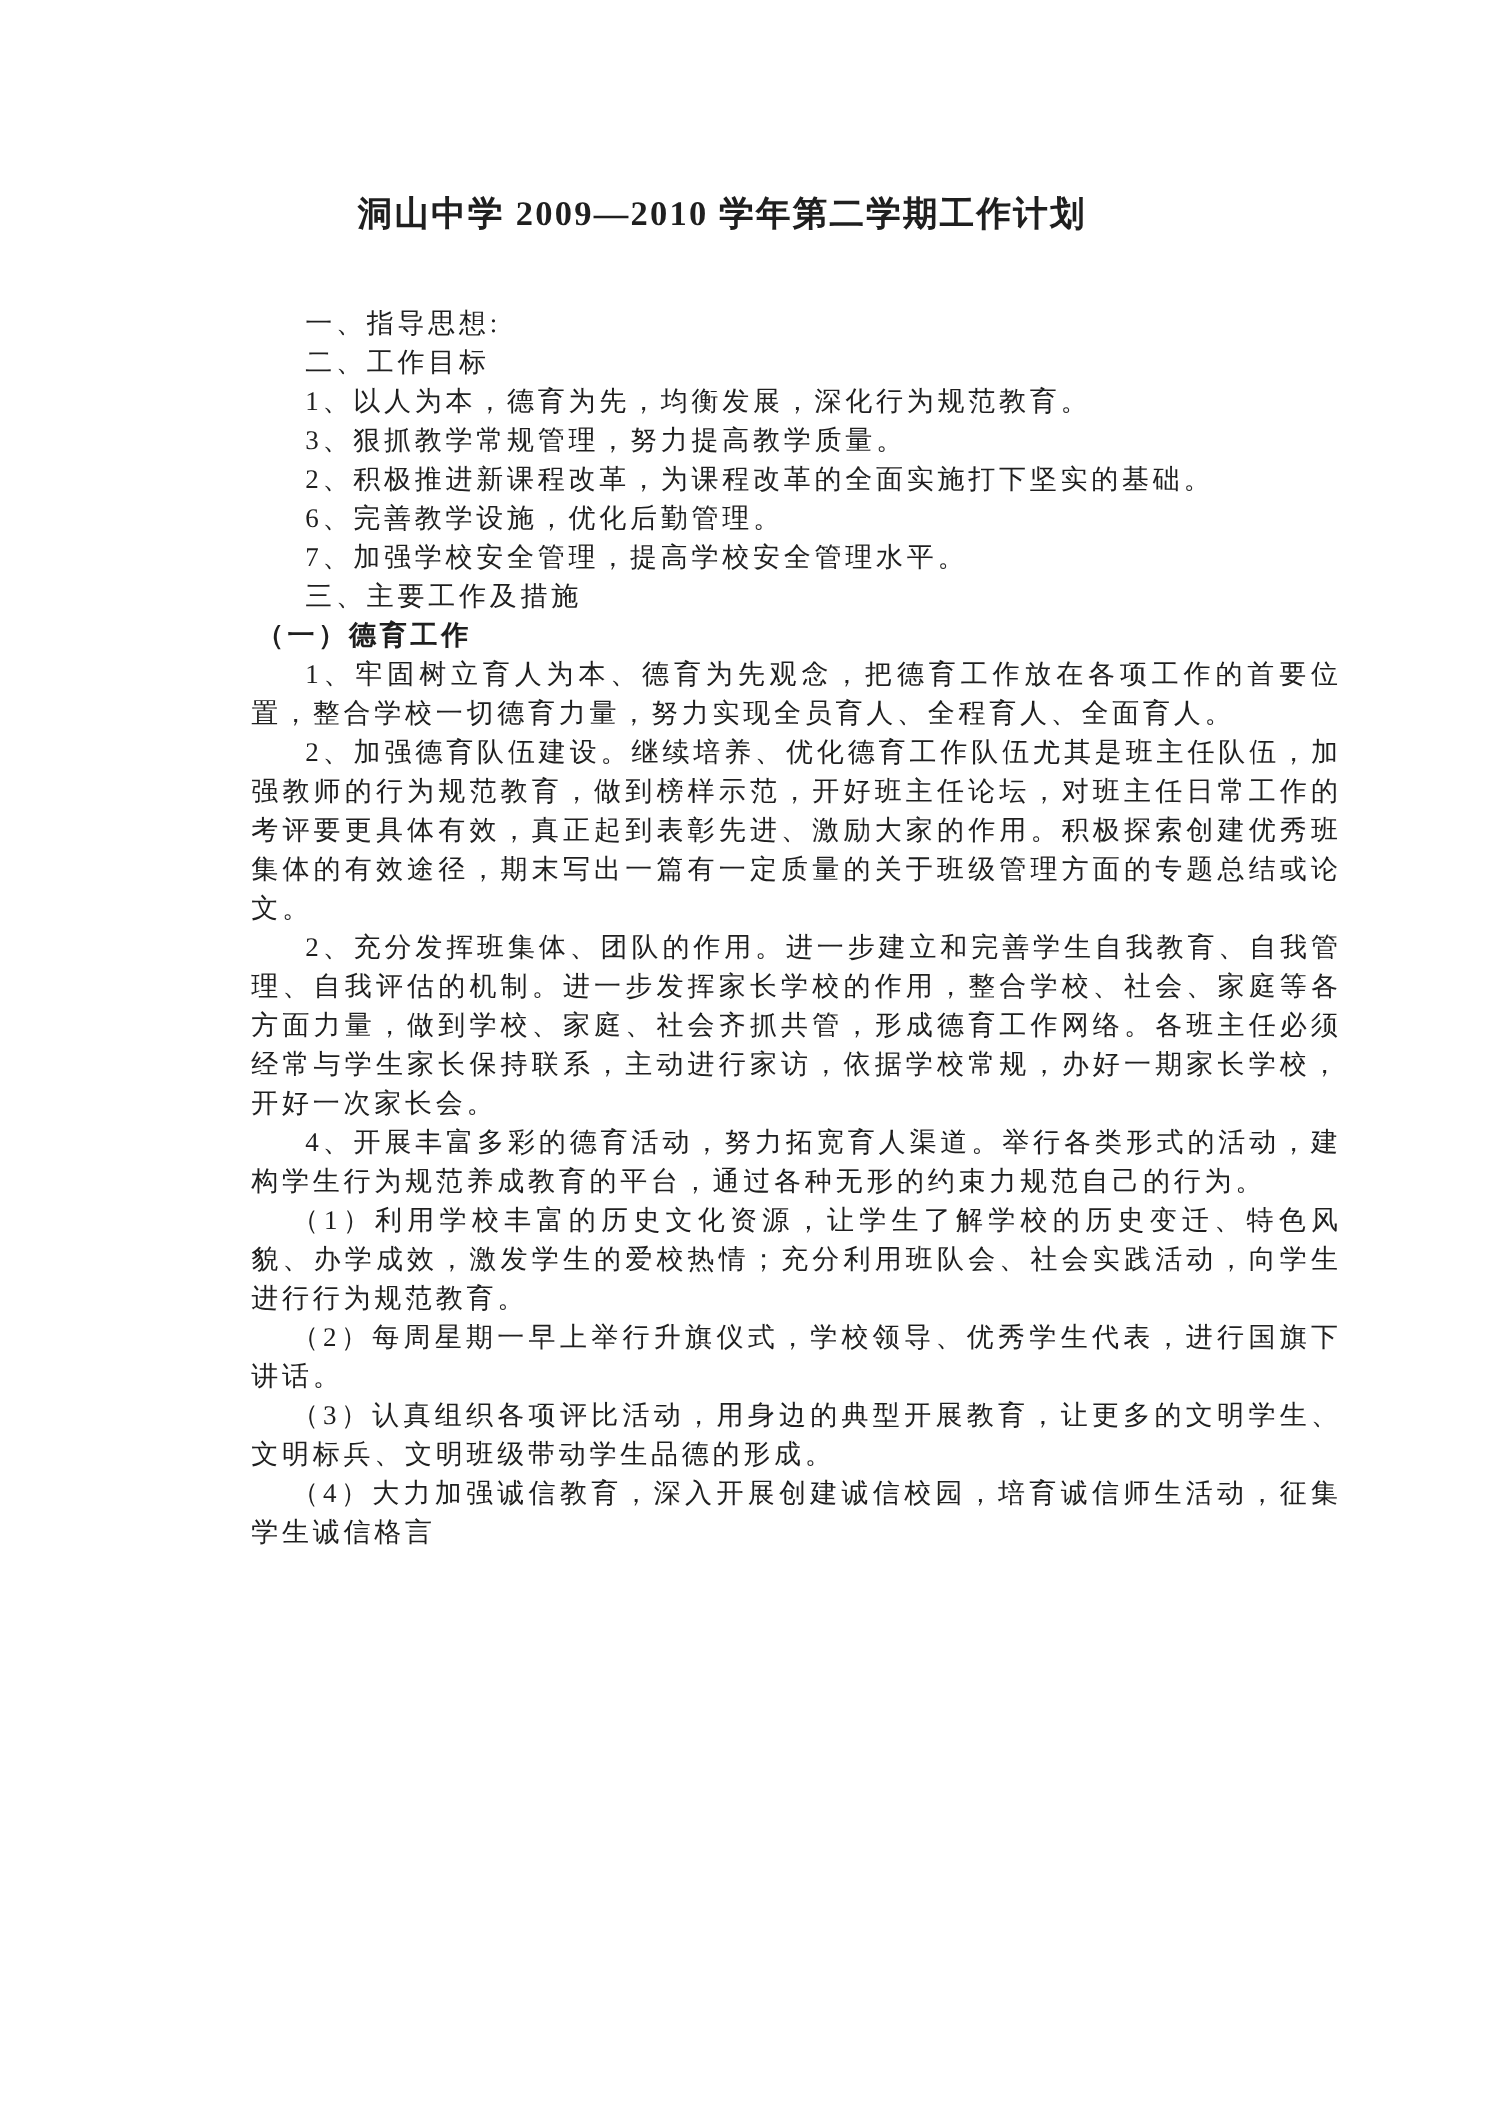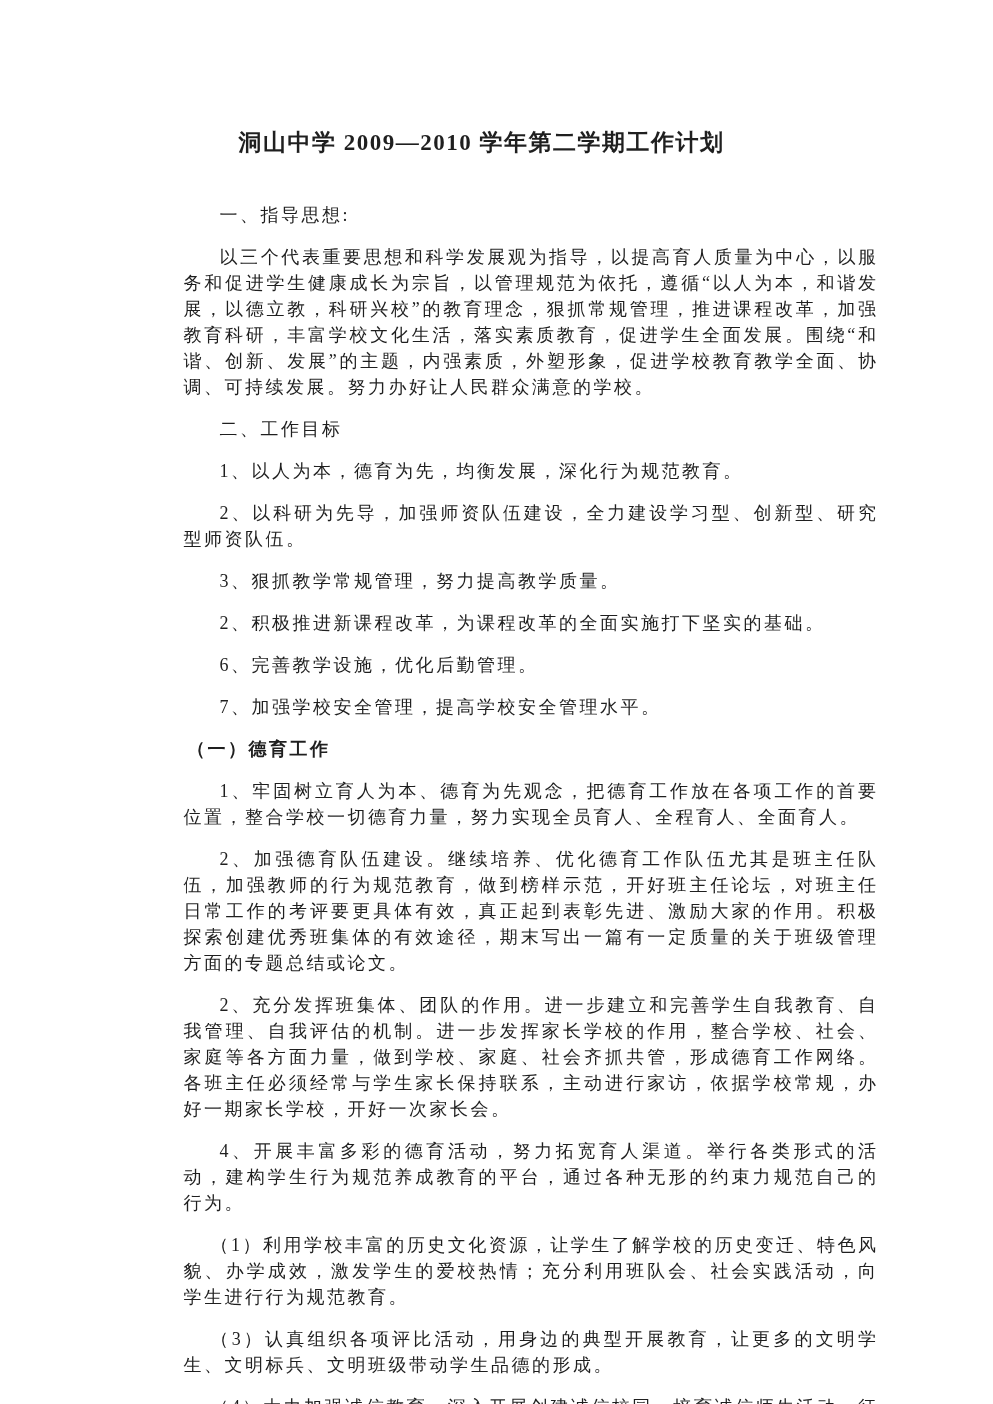--- a/index.html
+++ b/index.html
@@ -29,21 +29,21 @@
     font-weight: bold;
     line-height: 34px;
     text-align: center;
     letter-spacing: 1.5px;
     white-space: nowrap;
   }
   .doc-body {
     width: 727px;
   }
   .para {
-    margin: 16px;
+    margin: 0;
     font-size: 18px;
     line-height: 26px;
     letter-spacing: 2.5px;
     text-align: justify;
     text-justify: inter-ideograph;
   }
   .para.heading,
   .para.body {
     text-indent: 2em;
   }
@@ -55,30 +55,30 @@
     text-indent: 1.5em;
   }
 </style>
 </head>
 <body>
 
 <div class="page">
   <h1 class="doc-title">洞山中学 2009—2010 学年第二学期工作计划</h1>
   <div class="doc-body">
       <p class="para heading">一、指导思想:</p>
-      <p class="para body">以三个代表重要思想和科学发展观为指导，以提高育人质量为中心，以服务和促进学生健康成长为宗旨，以管理规范为依托，遵循“以人为本，和谐发展，以德立教，科研兴校”的教育理念，狠抓常规管理，推进课程改革，加强教育科研，丰富学校文化生活，落实素质教育，促进学生全面发展。围绕“和谐、创新、发展”的主题，内强素质，外塑形象，促进学校教育教学全面、协调、可持续发展。努力办好让人民群众满意的学校。</p>
       <p class="para heading">二、工作目标</p>
       <p class="para body">1、以人为本，德育为先，均衡发展，深化行为规范教育。</p>
-      <p class="para body">2、以科研为先导，加强师资队伍建设，全力建设学习型、创新型、研究型师资队伍。</p>
       <p class="para body">3、狠抓教学常规管理，努力提高教学质量。</p>
       <p class="para body">2、积极推进新课程改革，为课程改革的全面实施打下坚实的基础。</p>
       <p class="para body">6、完善教学设施，优化后勤管理。</p>
       <p class="para body">7、加强学校安全管理，提高学校安全管理水平。</p>
+      <p class="para heading">三、主要工作及措施</p>
       <p class="para sub-heading">（一）德育工作</p>
       <p class="para body">1、牢固树立育人为本、德育为先观念，把德育工作放在各项工作的首要位置，整合学校一切德育力量，努力实现全员育人、全程育人、全面育人。</p>
       <p class="para body">2、加强德育队伍建设。继续培养、优化德育工作队伍尤其是班主任队伍，加强教师的行为规范教育，做到榜样示范，开好班主任论坛，对班主任日常工作的考评要更具体有效，真正起到表彰先进、激励大家的作用。积极探索创建优秀班集体的有效途径，期末写出一篇有一定质量的关于班级管理方面的专题总结或论文。</p>
       <p class="para body">2、充分发挥班集体、团队的作用。进一步建立和完善学生自我教育、自我管理、自我评估的机制。进一步发挥家长学校的作用，整合学校、社会、家庭等各方面力量，做到学校、家庭、社会齐抓共管，形成德育工作网络。各班主任必须经常与学生家长保持联系，主动进行家访，依据学校常规，办好一期家长学校，开好一次家长会。</p>
       <p class="para body">4、开展丰富多彩的德育活动，努力拓宽育人渠道。举行各类形式的活动，建构学生行为规范养成教育的平台，通过各种无形的约束力规范自己的行为。</p>
       <p class="para paren-item">（1）利用学校丰富的历史文化资源，让学生了解学校的历史变迁、特色风貌、办学成效，激发学生的爱校热情；充分利用班队会、社会实践活动，向学生进行行为规范教育。</p>
+      <p class="para paren-item">（2）每周星期一早上举行升旗仪式，学校领导、优秀学生代表，进行国旗下讲话。</p>
       <p class="para paren-item">（3）认真组织各项评比活动，用身边的典型开展教育，让更多的文明学生、文明标兵、文明班级带动学生品德的形成。</p>
       <p class="para paren-item">（4）大力加强诚信教育，深入开展创建诚信校园，培育诚信师生活动，征集学生诚信格言</p>
     </div>
 </div>
 
 </body></html>

